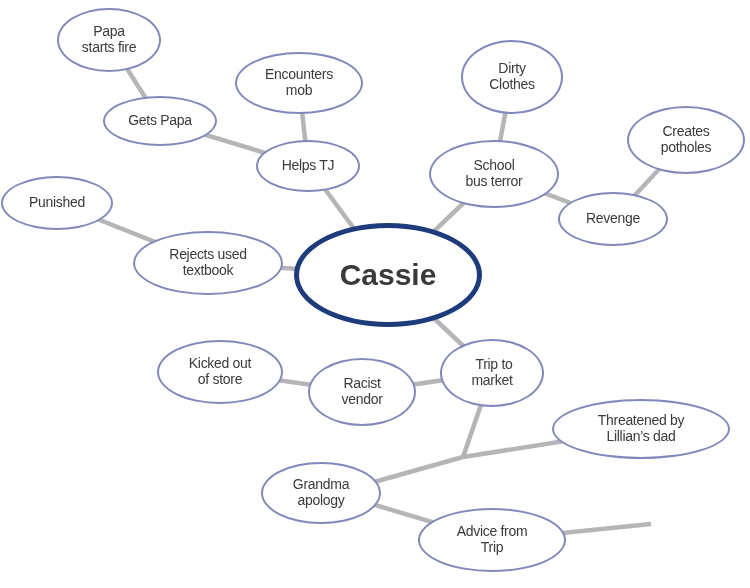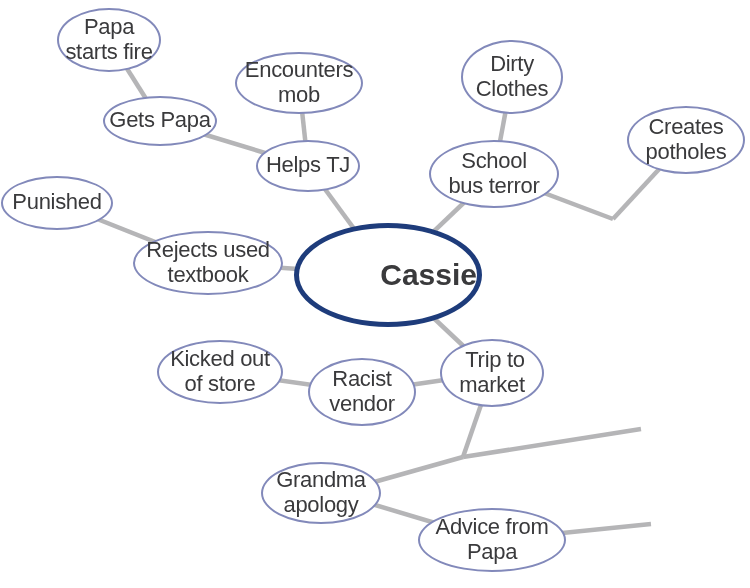--- a/index.html
+++ b/index.html
@@ -28,21 +28,21 @@
     position: absolute;
     box-sizing: border-box;
     border-radius: 50%;
     background: var(--node-fill, #ffffff);
     border: 2.6px solid var(--node-border, #8289ba);
     display: flex;
     align-items: center;
     justify-content: center;
     text-align: center;
     color: var(--text-color, #3a3a3c);
-    font-size: 22px;
+    font-size: 14px;
     line-height: 1.1;
     letter-spacing: -0.3px;
   }
   .node .label {
     white-space: pre-line;
     display: block;
     padding-bottom: 1px;
   }
   .node.center {
     border-width: 5px;
@@ -70,21 +70,21 @@
       <line x1="220" y1="372" x2="362" y2="392" stroke="#b5b5b7" stroke-width="4.5"></line>
       <line x1="362" y1="392" x2="492" y2="373" stroke="#b5b5b7" stroke-width="4.5"></line>
       <line x1="492" y1="373" x2="388" y2="275" stroke="#b5b5b7" stroke-width="4.5"></line>
       <line x1="492" y1="373" x2="463" y2="457" stroke="#b5b5b7" stroke-width="4.5"></line>
       <line x1="463" y1="457" x2="641" y2="429" stroke="#b5b5b7" stroke-width="4.5"></line>
       <line x1="463" y1="457" x2="335" y2="493" stroke="#b5b5b7" stroke-width="4.5"></line>
       <line x1="335" y1="493" x2="492" y2="540" stroke="#b5b5b7" stroke-width="4.5"></line>
       <line x1="492" y1="540" x2="651" y2="524" stroke="#b5b5b7" stroke-width="4.5"></line>
     </svg>
   <div id="node-layer">
-      <div class="node center" style="left: 294px; top: 223px; width: 188px; height: 104px; justify-content: flex-end;">
+      <div class="node center" style="left: 294px; top: 223px; width: 188px; height: 104px;">
         <span class="label">Cassie</span>
       </div>
       <div class="node" style="left: 57px; top: 8px; width: 104px; height: 64px;">
         <span class="label">Papa
 starts fire</span>
       </div>
       <div class="node" style="left: 235px; top: 52px; width: 128px; height: 62px;">
         <span class="label">Encounters
 mob</span>
       </div>
@@ -99,41 +99,48 @@
 Clothes</span>
       </div>
       <div class="node" style="left: 429px; top: 140px; width: 130px; height: 68px;">
         <span class="label">School
 bus terror</span>
       </div>
       <div class="node" style="left: 627px; top: 106px; width: 118px; height: 68px;">
         <span class="label">Creates
 potholes</span>
       </div>
+      <div class="node" style="left: 558px; top: 192px; width: 110px; height: 54px;">
+        <span class="label">Revenge</span>
+      </div>
       <div class="node" style="left: 1px; top: 176px; width: 112px; height: 54px;">
         <span class="label">Punished</span>
       </div>
       <div class="node" style="left: 133px; top: 231px; width: 150px; height: 64px;">
         <span class="label">Rejects used
 textbook</span>
       </div>
       <div class="node" style="left: 157px; top: 340px; width: 126px; height: 64px;">
         <span class="label">Kicked out
 of store</span>
       </div>
       <div class="node" style="left: 308px; top: 358px; width: 108px; height: 68px;">
         <span class="label">Racist
 vendor</span>
       </div>
       <div class="node" style="left: 440px; top: 339px; width: 104px; height: 68px; text-align: right;">
         <span class="label">Trip to
 market</span>
       </div>
+      <div class="node" style="left: 552px; top: 399px; width: 178px; height: 60px;">
+        <span class="label">Threatened by
+Lillian’s dad</span>
+      </div>
       <div class="node" style="left: 261px; top: 462px; width: 120px; height: 62px;">
         <span class="label">Grandma
 apology</span>
       </div>
       <div class="node" style="left: 418px; top: 508px; width: 148px; height: 64px;">
         <span class="label">Advice from
-Papa</span>
+Trip</span>
       </div>
     </div>
 </div>
 
 </body></html>

